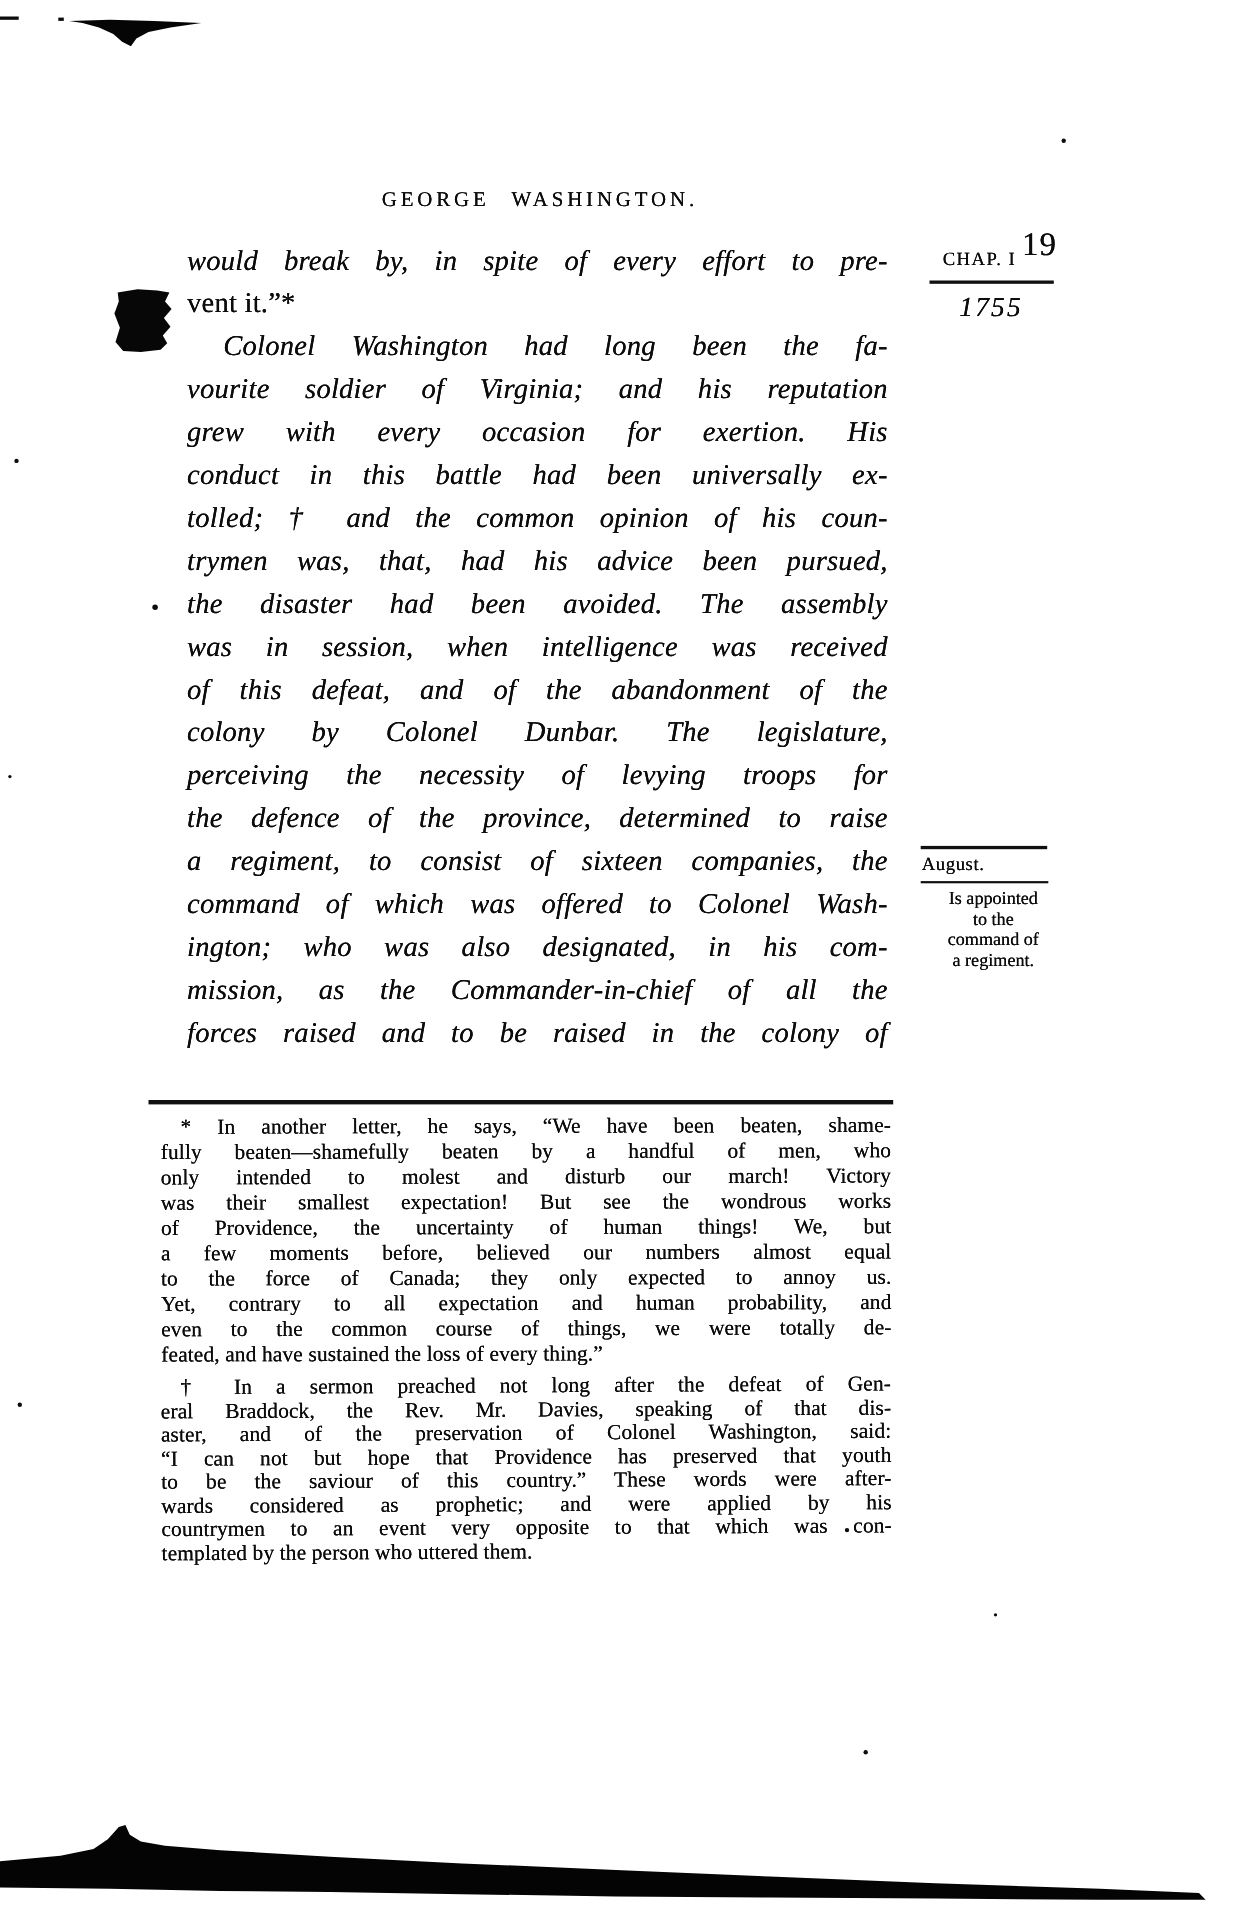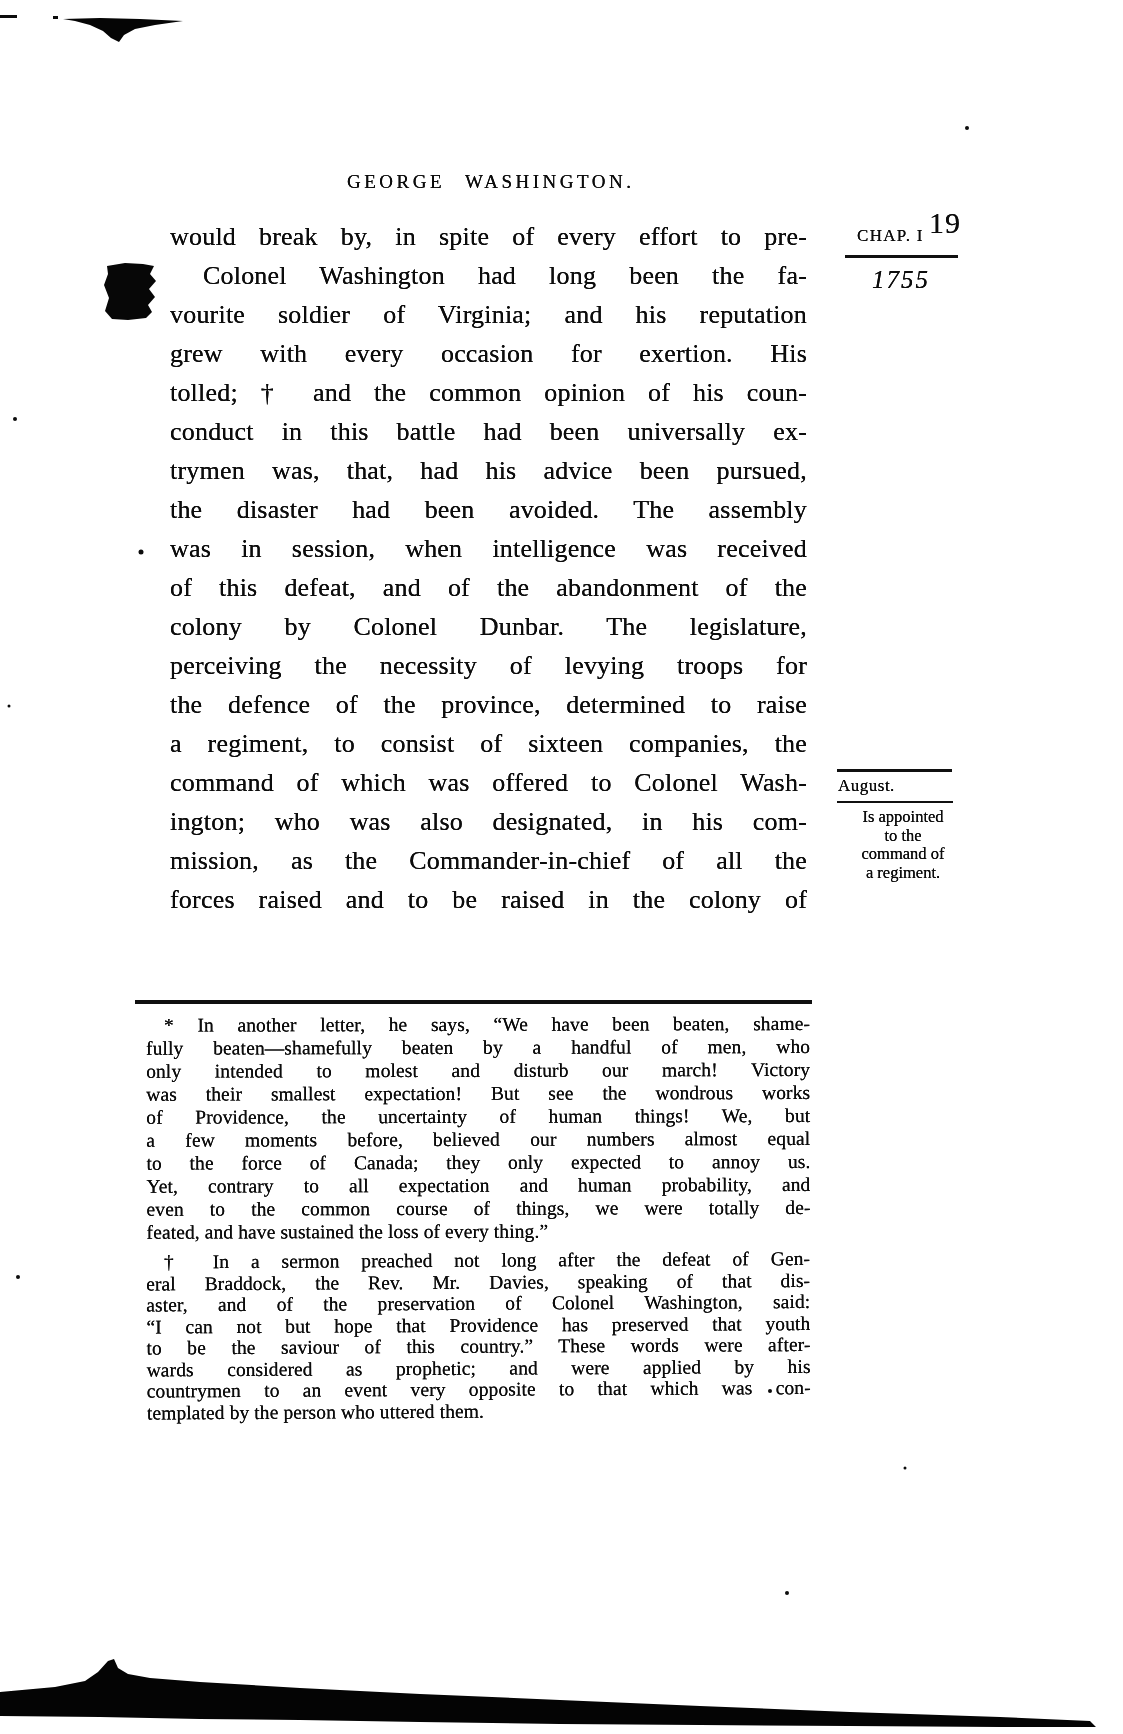--- a/index.html
+++ b/index.html
@@ -30,21 +30,21 @@
   }
 
   
   .body-text {
     top: 217px; left: 170px; width: 637px;
     font-size: 26px;
     text-shadow: 0 0 0.45px #000;
     letter-spacing: 0.2px;
   }
   .bline { height: 39px; line-height: 39px; text-align: left; white-space: nowrap; }
-  .bline.j { text-align: justify; text-align-last: justify; white-space: normal; }
+  .bline.j { text-align: justify; text-align-last: justify; white-space: normal; font-style: italic; }
   .bline.ind { text-indent: 33px; }
 
   
   .chapter-label {
     top: 226px; left: 857px;
     font-size: 17px; letter-spacing: 1.3px;
     text-shadow: 0 0 0.4px #000;
   }
   .rule { background: #101010; }
   .rule-chap { top: 255px; left: 845px; width: 113px; height: 3px; }
@@ -113,25 +113,26 @@
   <div class="abs rule rule-aug-bottom"></div>
   <div class="abs appointment-note">
       <div class="nline">Is appointed</div>
       <div class="nline">to the</div>
       <div class="nline">command of</div>
       <div class="nline">a regiment.</div>
     </div>
 
   <div class="abs body-text">
       <div class="bline j">would break by, in spite of every effort to pre-</div>
+      <div class="bline">vent it.”*</div>
       <div class="bline j ind">Colonel Washington had long been the fa-</div>
       <div class="bline j">vourite soldier of Virginia; and his reputation</div>
       <div class="bline j">grew with every occasion for exertion. His</div>
+      <div class="bline j">conduct in this battle had been universally ex-</div>
       <div class="bline j">tolled; † and the common opinion of his coun-</div>
-      <div class="bline j">conduct in this battle had been universally ex-</div>
       <div class="bline j">trymen was, that, had his advice been pursued,</div>
       <div class="bline j">the disaster had been avoided. The assembly</div>
       <div class="bline j">was in session, when intelligence was received</div>
       <div class="bline j">of this defeat, and of the abandonment of the</div>
       <div class="bline j">colony by Colonel Dunbar. The legislature,</div>
       <div class="bline j">perceiving the necessity of levying troops for</div>
       <div class="bline j">the defence of the province, determined to raise</div>
       <div class="bline j">a regiment, to consist of sixteen companies, the</div>
       <div class="bline j">command of which was offered to Colonel Wash-</div>
       <div class="bline j">ington; who was also designated, in his com-</div>

